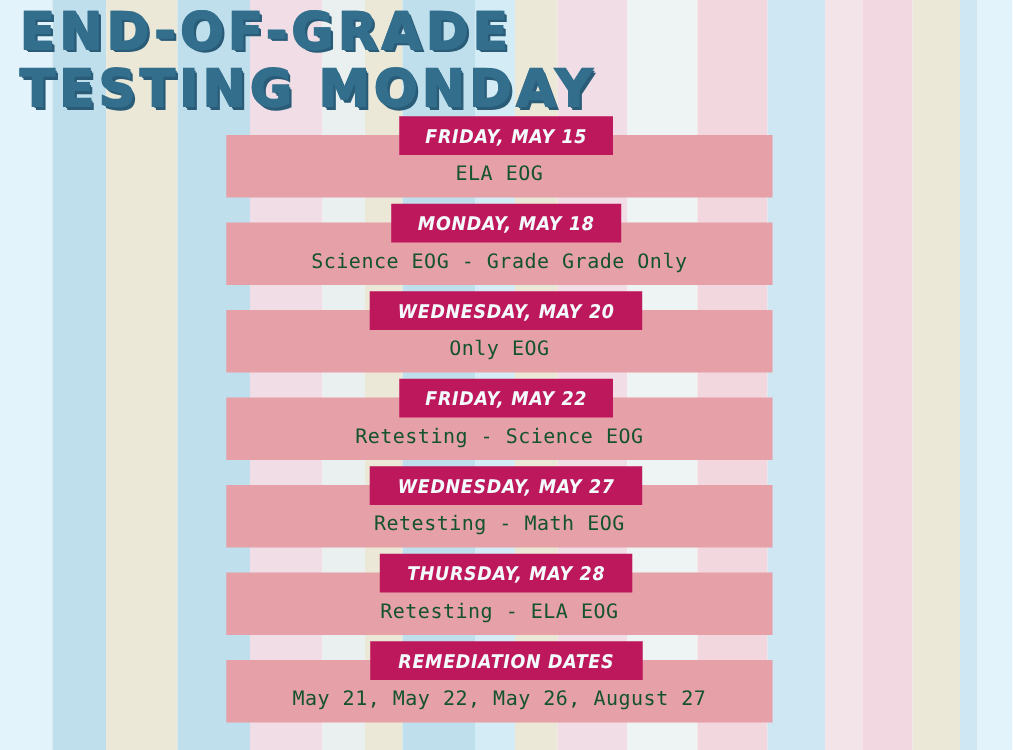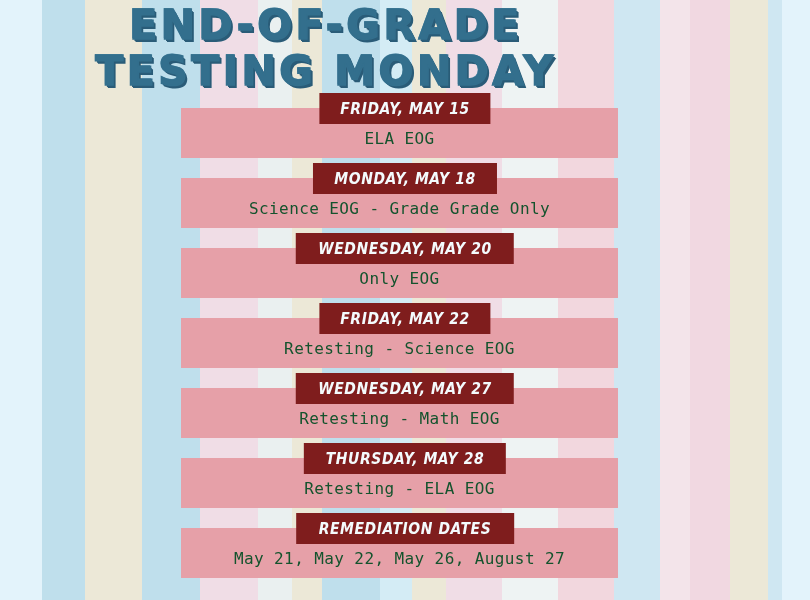--- a/index.html
+++ b/index.html
@@ -30,24 +30,23 @@
   }
   #stripes > i {
     display: block;
     height: 100%;
   }
 
   
   #title-block {
     position: absolute;
     top: 2px;
-    left: 4px;
+    left: 16px;
     width: 644px;
     z-index: 3;
-    text-align: center;
     line-height: 0.98;
   }
   .title-line {
     display: block;
     font-family: "DejaVu Sans", sans-serif;
     font-weight: bold;
     font-size: 41px;
     letter-spacing: 3.5px;
     color: #336f8d;
     text-shadow:
@@ -77,21 +76,21 @@
     width: 437px;
     height: 50px;
     background: #e6a0a8;
   }
   .banner {
     position: absolute;
     top: 0;
     left: 50%;
     transform: translateX(-50%);
     height: 31px;
-    background: #7f1d1d;
+    background: #be185d;
     display: flex;
     align-items: center;
     justify-content: center;
     padding: 0 16px;
     box-sizing: border-box;
     z-index: 2;
   }
   .banner-label {
     font-family: "DejaVu Sans", sans-serif;
     font-style: italic;

